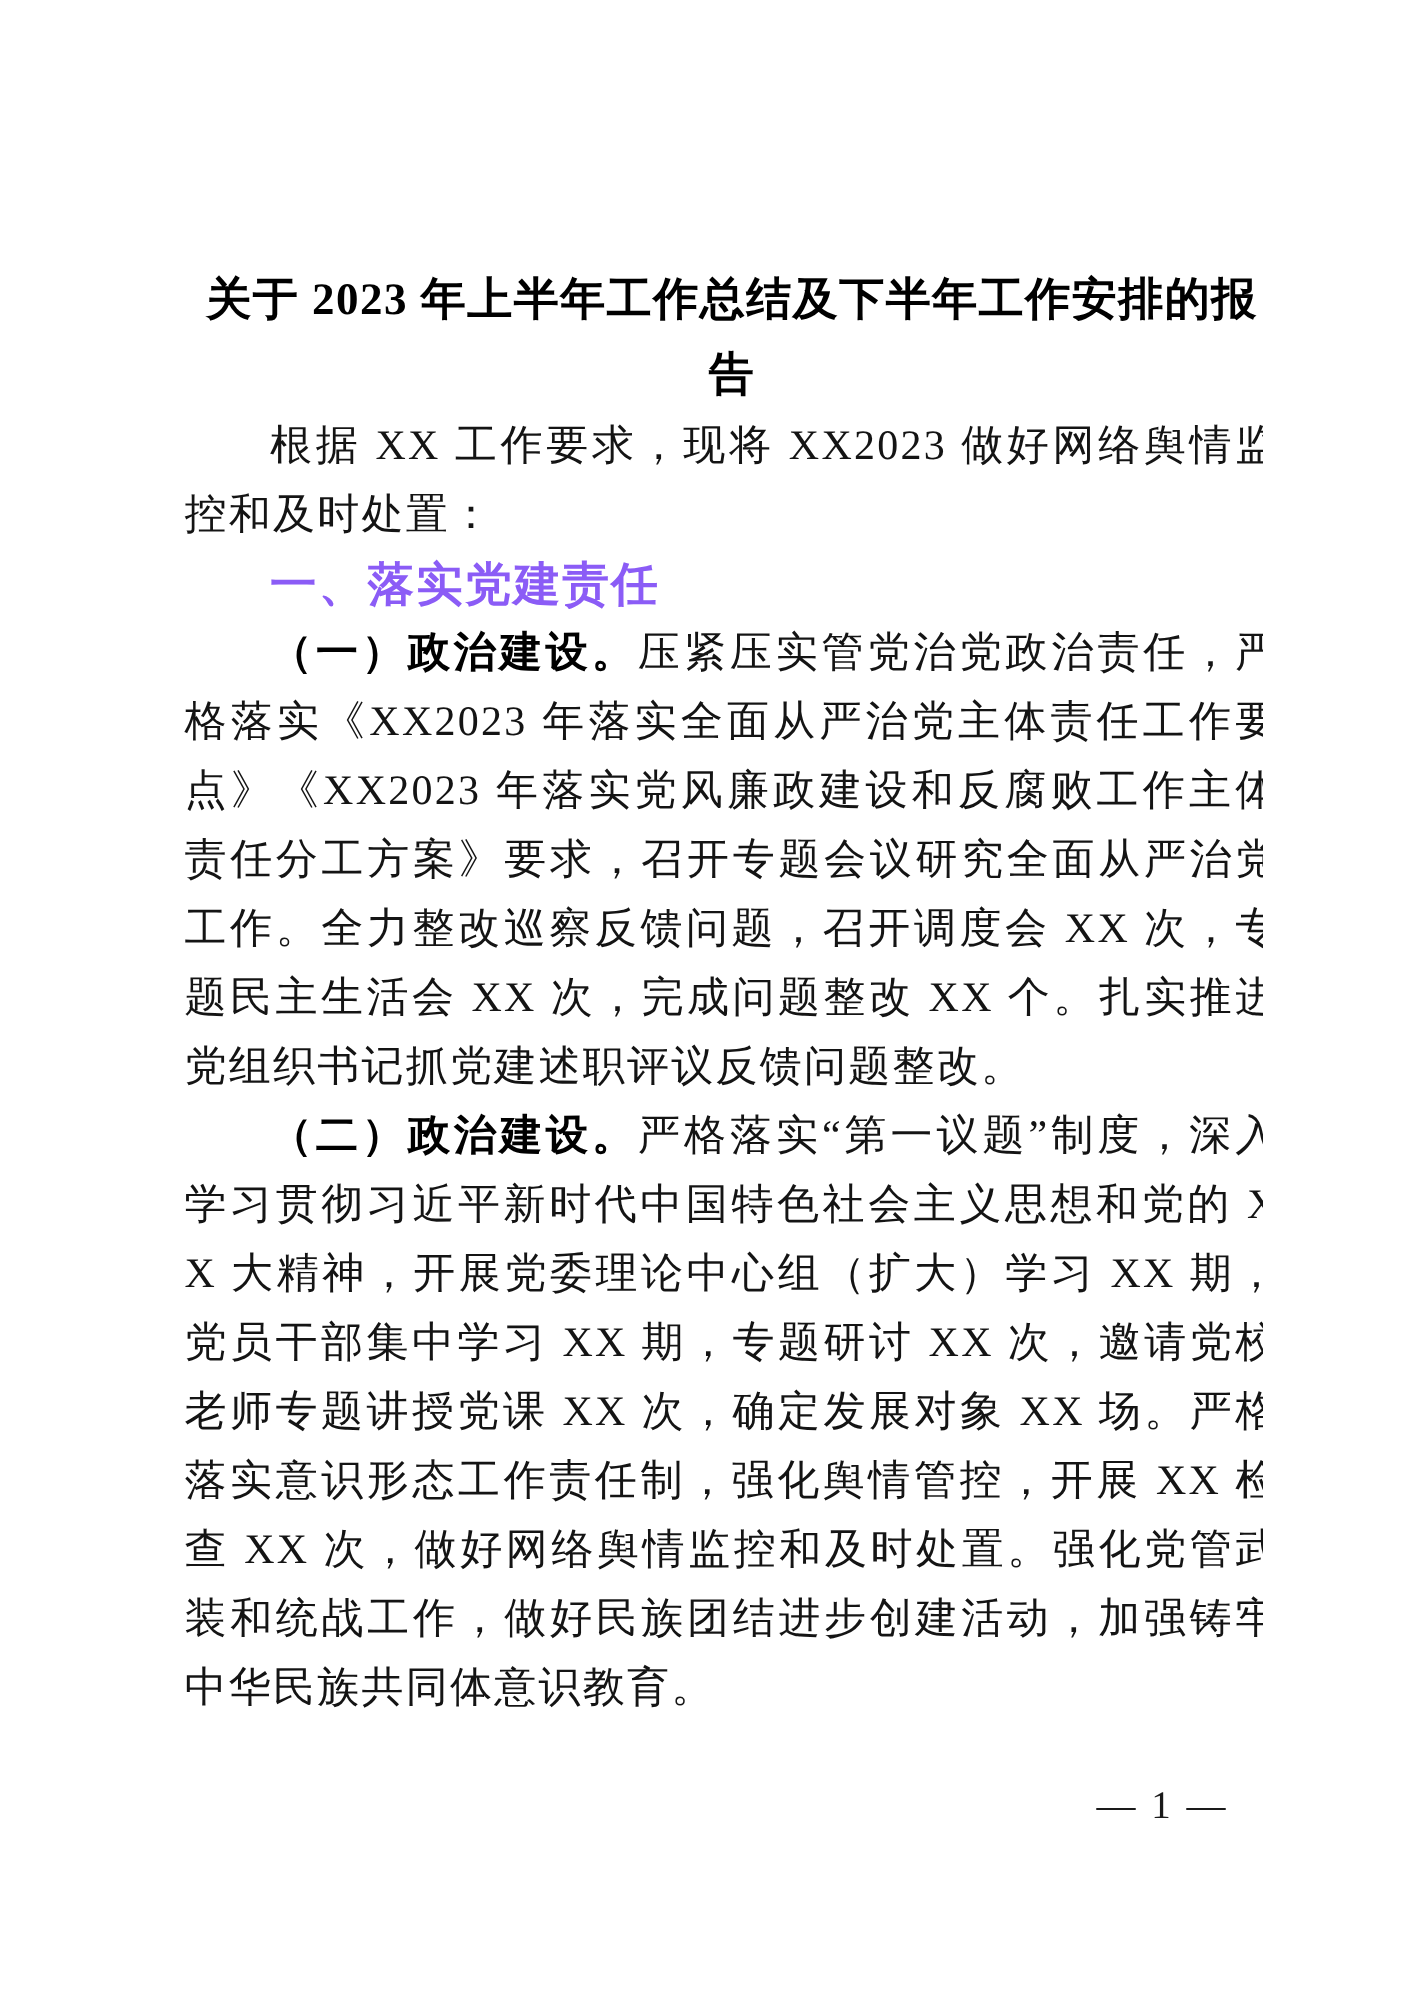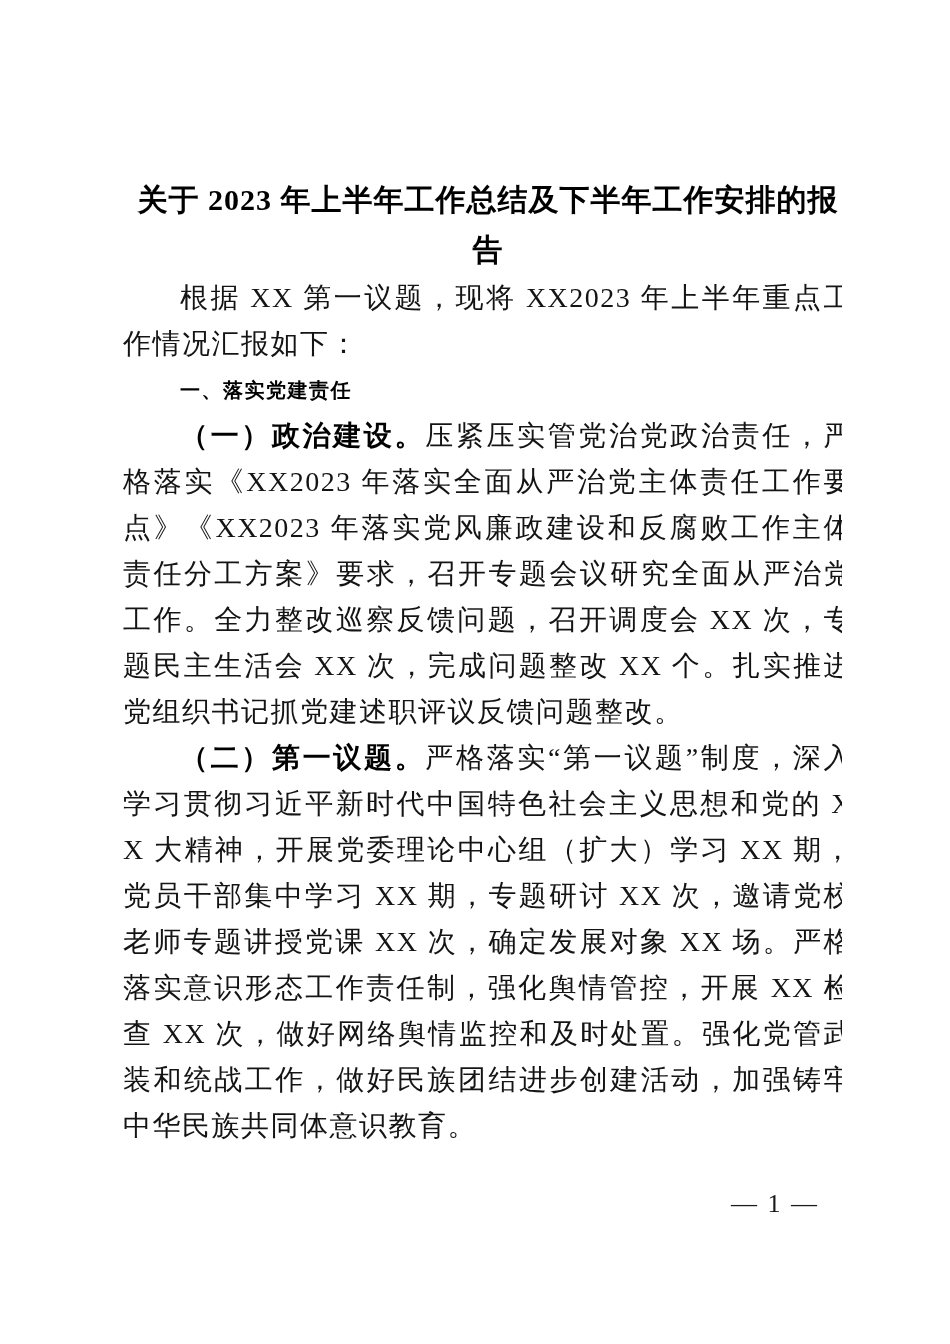--- a/index.html
+++ b/index.html
@@ -33,27 +33,27 @@
   p.body-para {
     font-size: 28px;
     line-height: 46px;
     text-align: justify;
     text-indent: 57px;
     letter-spacing: 1.5px;
     word-break: break-all;
     color: #141414;
   }
   h2.section-heading {
-    font-size: 20px;
+    font-size: 31px;
     line-height: 46px;
     text-indent: 57px;
     font-weight: bold;
     letter-spacing: 1.5px;
     font-family: "Liberation Sans", "DejaVu Sans", sans-serif;
-    color: #000000;
+    color: #8b5cf6;
   }
   .sub-lead {
     font-weight: bold;
     color: #000000;
     font-family: Liberation Serif, serif;
   }
   .page-number {
     position: absolute;
     left: 675px;
     top: 1184px;
@@ -67,25 +67,25 @@
   }
 </style>
 </head>
 <body>
 
 <div class="page">
   <div class="content">
 
     <h1 class="doc-title">关于 2023 年上半年工作总结及下半年工作安排的报告</h1>
 
-    <p class="body-para"><span>根据 XX 第一议题，现将 XX2023 年上半年重点工作情况汇报如下：</span></p>
+    <p class="body-para"><span>根据 XX 工作要求，现将 XX2023 做好网络舆情监控和及时处置：</span></p>
 
     <h2 class="section-heading">一、落实党建责任</h2>
 
     <p class="body-para"><span class="sub-lead">（一）政治建设。</span><span>压紧压实管党治党政治责任，严格落实《XX2023 年落实全面从严治党主体责任工作要点》《XX2023 年落实党风廉政建设和反腐败工作主体责任分工方案》要求，召开专题会议研究全面从严治党工作。全力整改巡察反馈问题，召开调度会 XX 次，专题民主生活会 XX 次，完成问题整改 XX 个。扎实推进党组织书记抓党建述职评议反馈问题整改。</span></p>
 
-    <p class="body-para"><span class="sub-lead">（二）第一议题。</span><span>严格落实“第一议题”制度，深入学习贯彻习近平新时代中国特色社会主义思想和党的 XX 大精神，开展党委理论中心组（扩大）学习 XX 期，党员干部集中学习 XX 期，专题研讨 XX 次，邀请党校老师专题讲授党课 XX 次，确定发展对象 XX 场。严格落实意识形态工作责任制，强化舆情管控，开展 XX 检查 XX 次，做好网络舆情监控和及时处置。强化党管武装和统战工作，做好民族团结进步创建活动，加强铸牢中华民族共同体意识教育。</span></p>
+    <p class="body-para"><span class="sub-lead">（二）政治建设。</span><span>严格落实“第一议题”制度，深入学习贯彻习近平新时代中国特色社会主义思想和党的 XX 大精神，开展党委理论中心组（扩大）学习 XX 期，党员干部集中学习 XX 期，专题研讨 XX 次，邀请党校老师专题讲授党课 XX 次，确定发展对象 XX 场。严格落实意识形态工作责任制，强化舆情管控，开展 XX 检查 XX 次，做好网络舆情监控和及时处置。强化党管武装和统战工作，做好民族团结进步创建活动，加强铸牢中华民族共同体意识教育。</span></p>
 
 
   </div>
 
   <div class="page-number">— 1 —</div>
 </div>
 
 </body></html>

